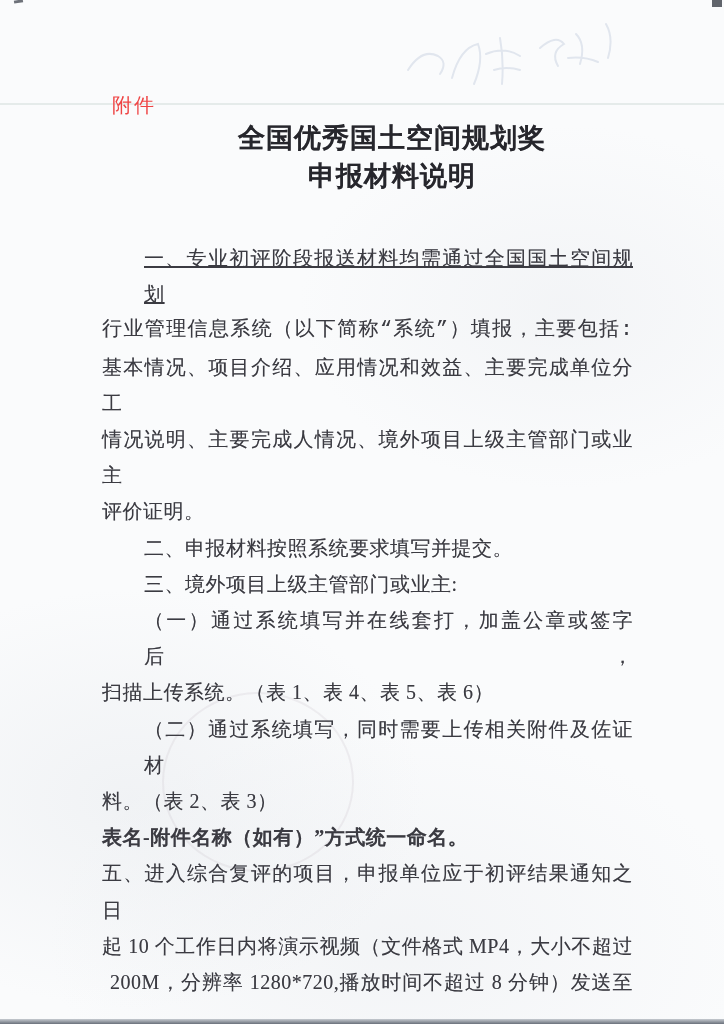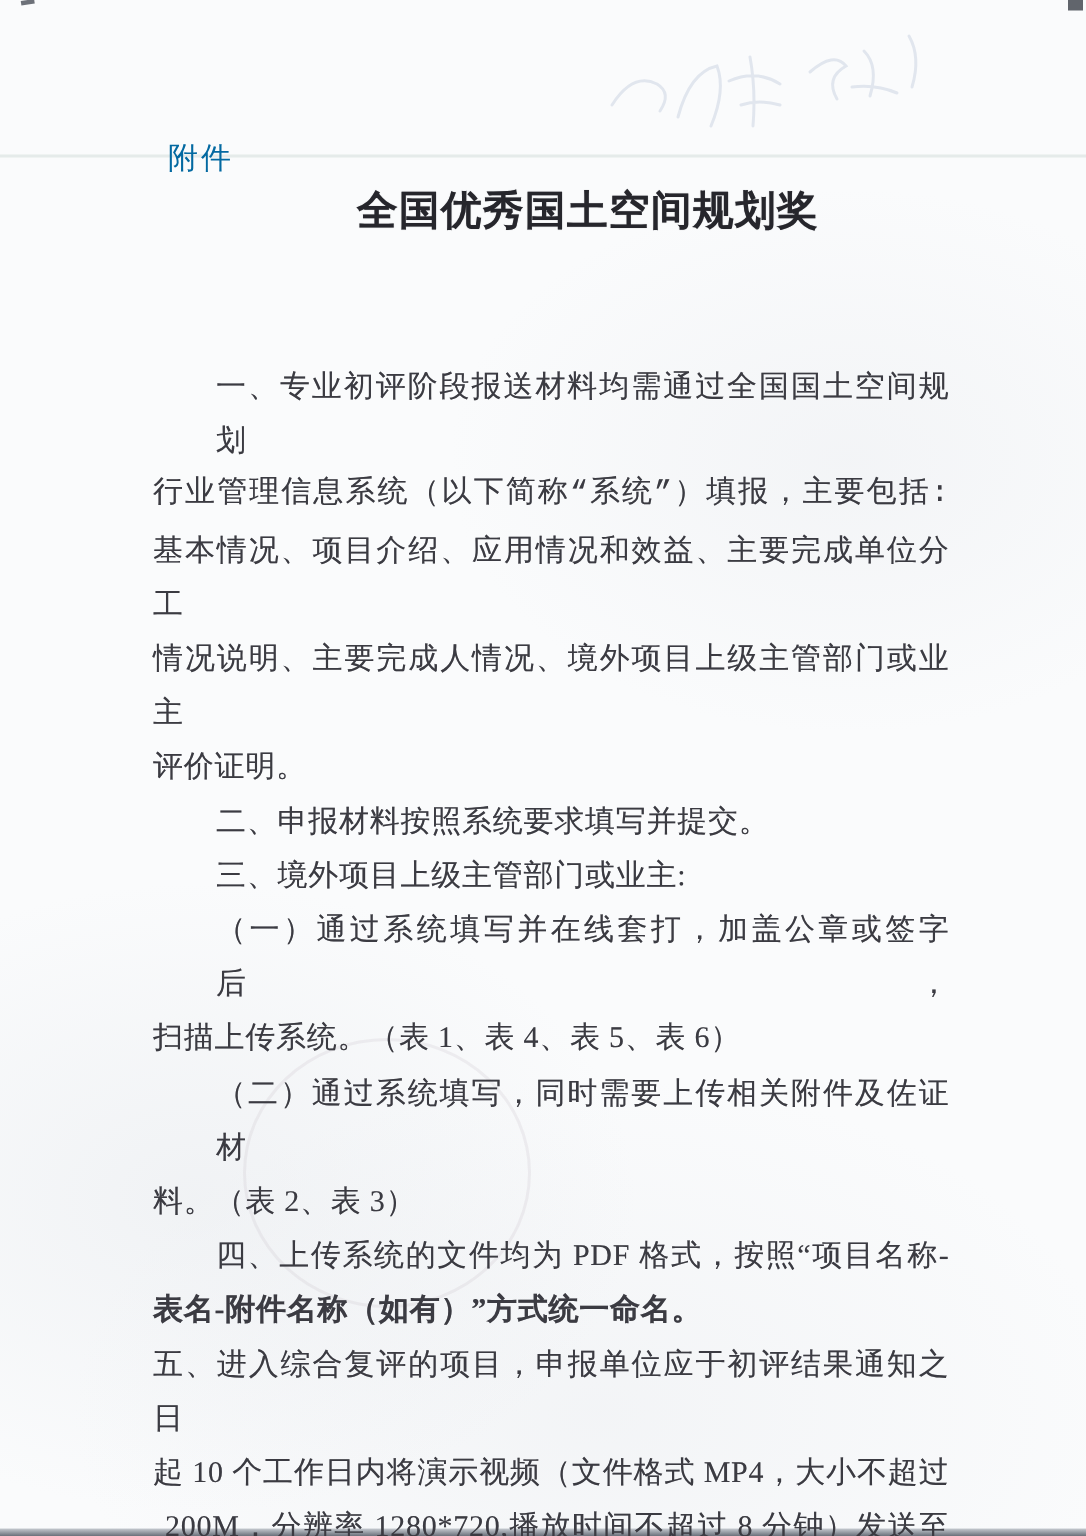--- a/index.html
+++ b/index.html
@@ -35,27 +35,27 @@
   }
   .bleed-marks { position: absolute; left: 390px; top: 8px; opacity: 0.55; }
   .seal-bleed {
     position: absolute; left: 162px; top: 692px; width: 188px; height: 176px;
     border: 2px solid rgba(196,184,194,0.20); border-radius: 50%;
   }
 
   
   .attachment-label {
     position: absolute; left: 112px; top: 92px;
-    font-size: 20px; color: #0369a1; letter-spacing: 2px;
+    font-size: 20px; color: #ef4444; letter-spacing: 2px;
   }
   .doc-title {
     position: absolute; left: 0; top: 121px; width: 724px;
     box-sizing: border-box; padding-left: 60px;
     text-align: center;
-    font-family: Liberation Serif, serif;
+    font-family: Liberation Mono, monospace;
     font-weight: bold; font-size: 27px; line-height: 38px;
     color: #26262c; letter-spacing: 1px;
     text-shadow: 0 0 0.5px rgba(38,38,44,0.55);
   }
   .doc-body {
     position: absolute; left: 102px; top: 240px; width: 531px;
     font-size: 20px; line-height: 36.2px; color: #3b3b42;
     text-shadow: 0 0 0.4px rgba(59,59,66,0.45);
   }
   .body-line { white-space: nowrap; letter-spacing: 0.5px; }
@@ -84,34 +84,34 @@
   </svg>
   <div class="seal-bleed"></div>
   <div class="corner-mark-tl"></div>
   <div class="corner-mark-tr"></div>
   <div class="bottom-edge"></div>
 
   <div class="attachment-label">附件</div>
 
   <div class="doc-title">
     <div>全国优秀国土空间规划奖</div>
+    <div>申报材料说明</div>
   </div>
 
   <div class="doc-body" id="doc-body">
-      <div class="body-line justify" style="padding-left: 42px;">一、专业初评阶段报送材料均需通过全国国土空间规划</div>
+      <div class="body-line justify" style="padding-left: 42px; text-decoration: underline;">一、专业初评阶段报送材料均需通过全国国土空间规划</div>
       <div class="body-line justify" style="padding-left: 0px; font-family: Liberation Mono, monospace;">行业管理信息系统（以下简称“系统”）填报，主要包括:</div>
       <div class="body-line justify" style="padding-left: 0px;">基本情况、项目介绍、应用情况和效益、主要完成单位分工</div>
       <div class="body-line justify" style="padding-left: 0px;">情况说明、主要完成人情况、境外项目上级主管部门或业主</div>
       <div class="body-line" style="padding-left: 0px;">评价证明。</div>
       <div class="body-line" style="padding-left: 42px;">二、申报材料按照系统要求填写并提交。</div>
       <div class="body-line" style="padding-left: 42px;">三、境外项目上级主管部门或业主:</div>
       <div class="body-line justify" style="padding-left: 42px;">（一）通过系统填写并在线套打，加盖公章或签字后，</div>
       <div class="body-line" style="padding-left: 0px;">扫描上传系统。（表 1、表 4、表 5、表 6）</div>
       <div class="body-line justify" style="padding-left: 42px;">（二）通过系统填写，同时需要上传相关附件及佐证材</div>
       <div class="body-line" style="padding-left: 0px;">料。（表 2、表 3）</div>
-      <div class="body-line justify" style="padding-left: 42px;">四、上传系统的文件均为 PDF 格式，按照“项目名称-</div>
       <div class="body-line" style="padding-left: 0px; font-weight: bold;">表名-附件名称（如有）”方式统一命名。</div>
       <div class="body-line justify" style="padding-left: 0px;">五、进入综合复评的项目，申报单位应于初评结果通知之日</div>
       <div class="body-line justify" style="padding-left: 0px;">起 10 个工作日内将演示视频（文件格式 MP4，大小不超过</div>
       <div class="body-line justify" style="padding-left: 8px;">200M，分辨率 1280*720,播放时间不超过 8 分钟）发送至</div>
     </div>
 
 </div>
 
 </body></html>

